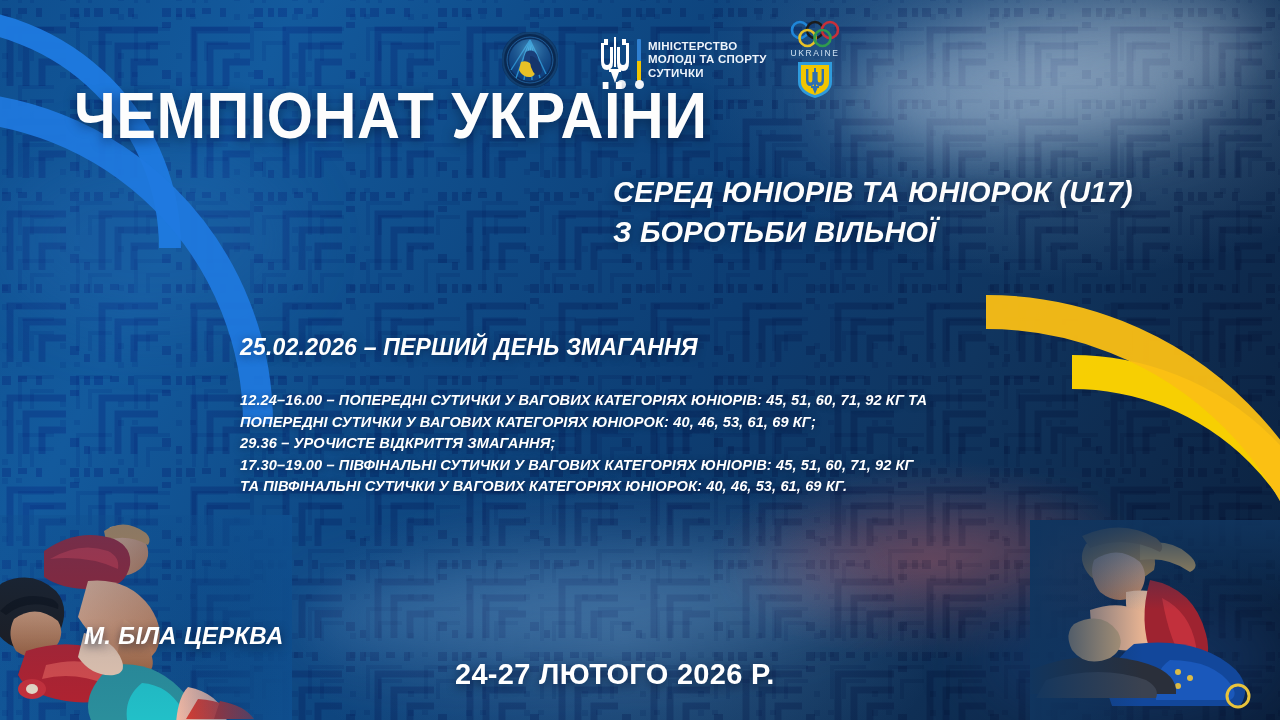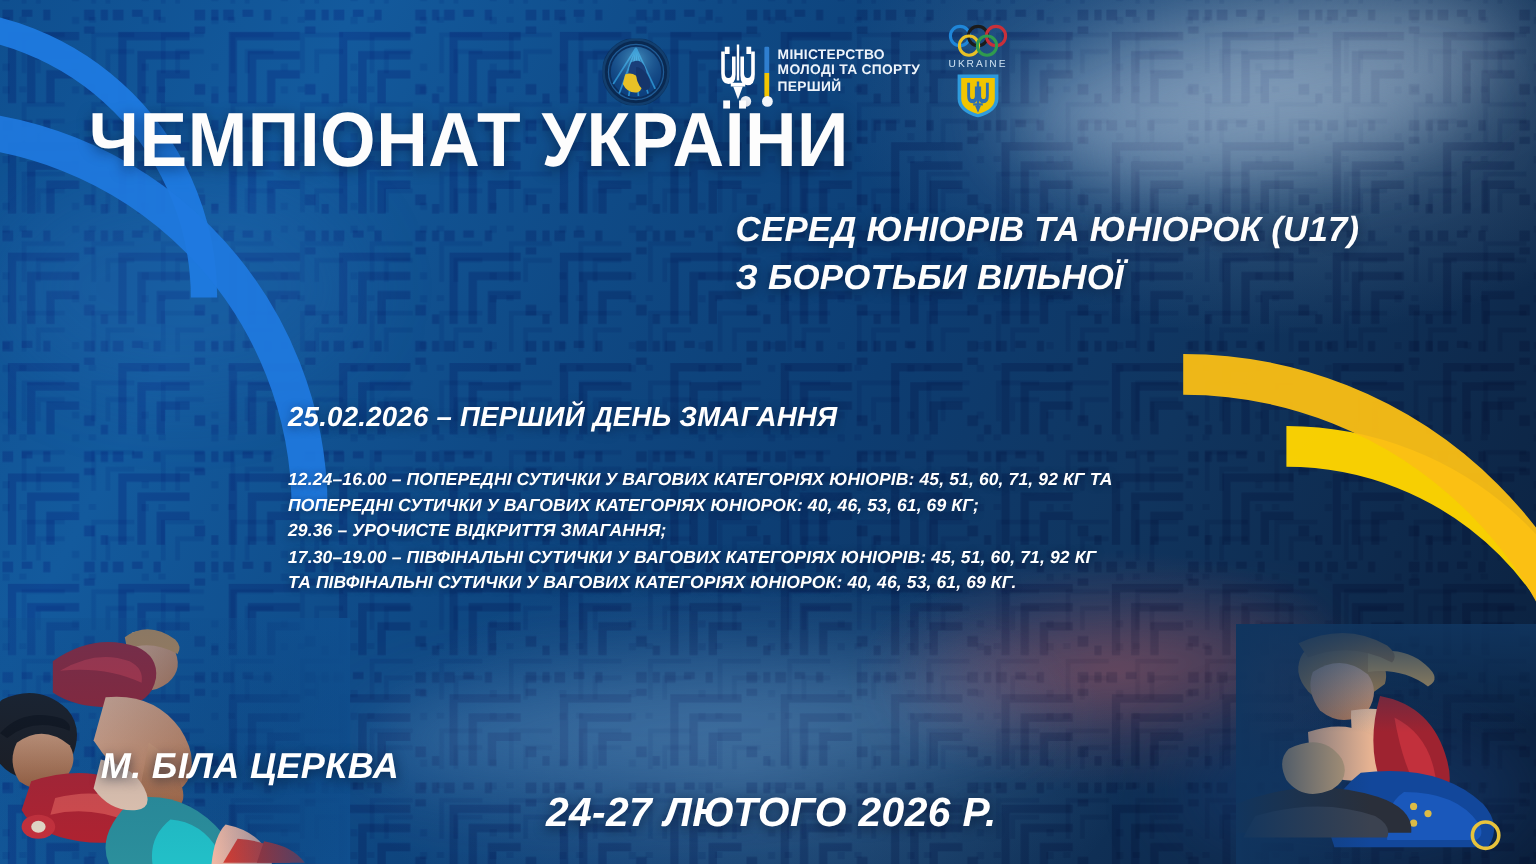--- a/index.html
+++ b/index.html
@@ -76,26 +76,26 @@
 
   .schedule{ position:absolute; left:240px; top:390px; width:760px; }
   .sched-line{
     font-size:14.6px; line-height:21.5px; font-weight:700; font-style:italic;
     color:#ffffff; letter-spacing:.1px; white-space:nowrap;
     text-shadow:0 1px 6px rgba(0,20,50,.55);
   }
 
   .city{
     position:absolute; left:84px; top:622px;
-    font-size:30px; font-weight:700; font-style:italic; color:#ffffff;
+    font-size:24px; font-weight:700; font-style:italic; color:#ffffff;
     letter-spacing:.3px; text-shadow:0 3px 10px rgba(0,15,40,.65);
   }
   .dates{
     position:absolute; left:455px; top:658px;
-    font-size:34px; font-weight:700; font-style:italic; color:#ffffff;
+    font-size:29px; font-weight:700; color:#ffffff;
     letter-spacing:.3px; text-shadow:0 3px 10px rgba(0,15,40,.65);
   }
 </style>
 </head>
 <body>
 
 <div class="poster">
 
   <svg class="maze" width="1280" height="720" viewBox="0 0 1280 720" preserveAspectRatio="none">
     <defs>
@@ -289,21 +289,21 @@
             <path d="M13 37 h8 l-4 11z"></path>
             <path d="M6 4 h4 v6 h-4z"></path>
             <path d="M24 4 h4 v6 h-4z"></path>
           </g>
         </svg>
       </div>
       <div class="divider"></div>
       <div class="min-text">
         <div>МІНІСТЕРСТВО</div>
         <div>МОЛОДІ ТА СПОРТУ</div>
-        <div>ПЕРШИЙ</div>
+        <div>СУТИЧКИ</div>
       </div>
     </div>
   </div>
 
   <div class="dots">
     <i></i>
     <i></i>
   </div>
 
   <div class="noc">

